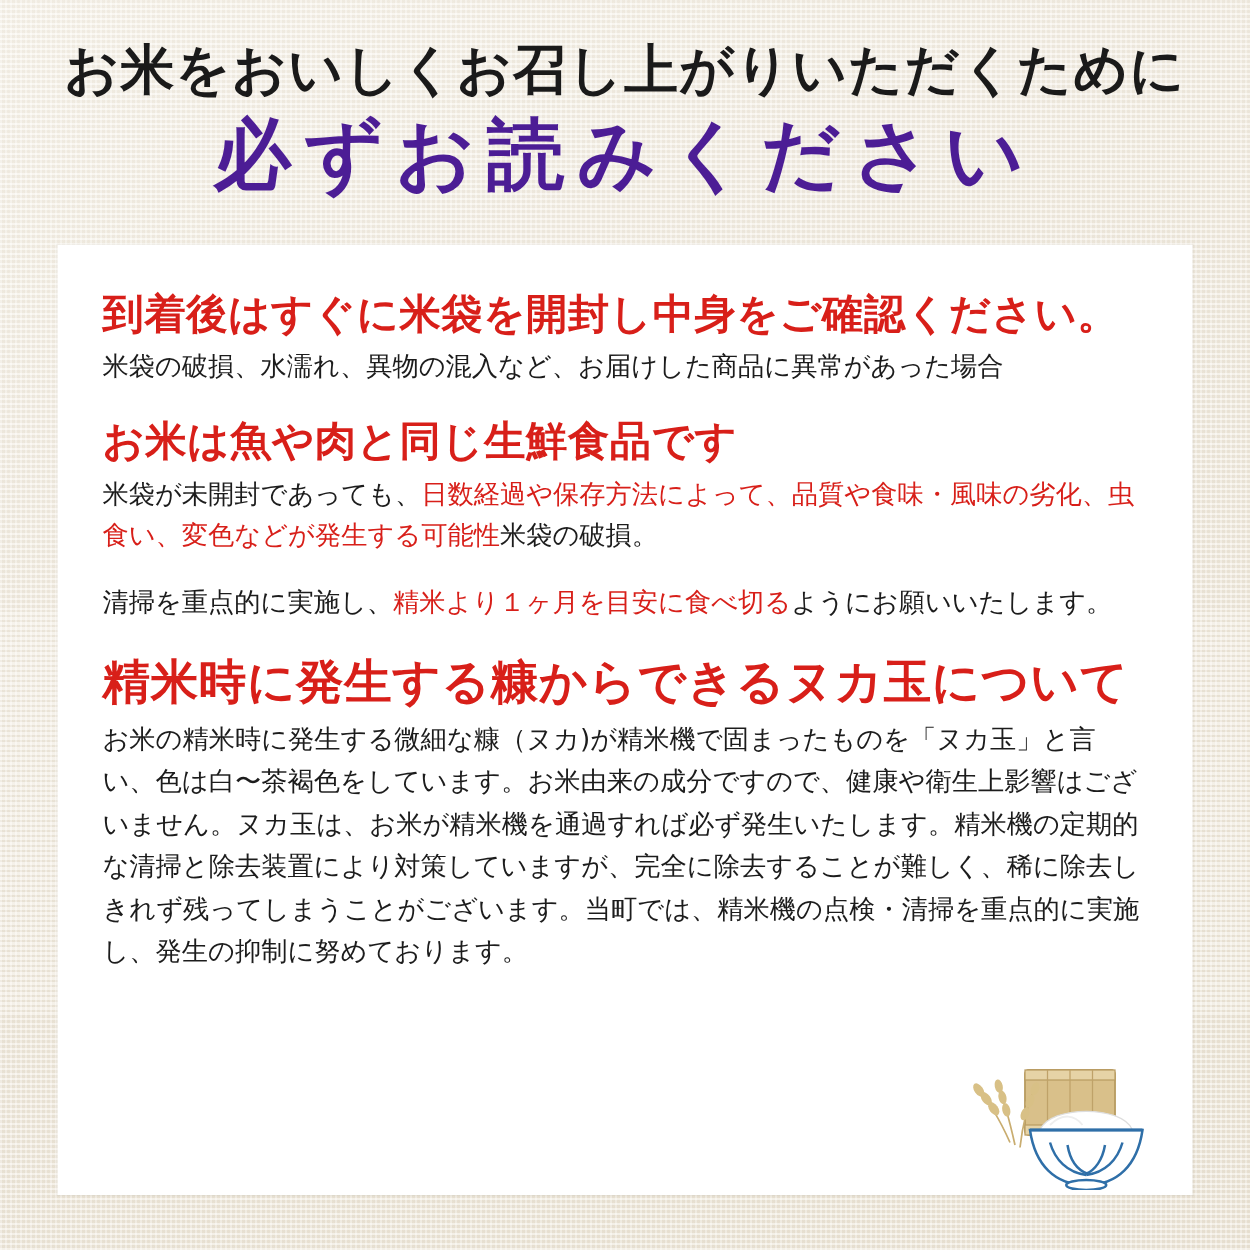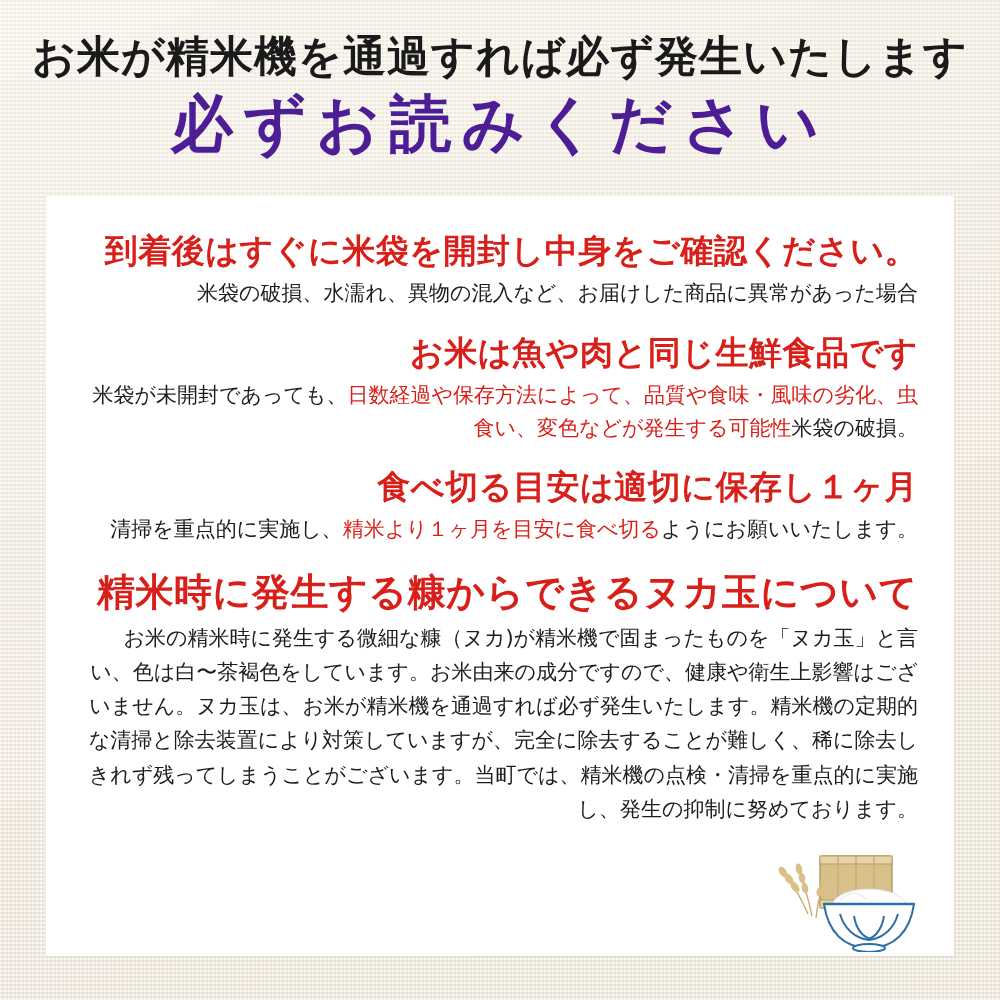--- a/index.html
+++ b/index.html
@@ -53,21 +53,20 @@
     position: absolute;
     left: 46px;
     top: 196px;
     width: 908px;
     height: 760px;
     background: #ffffff;
     box-shadow: 0 0 0 1px rgba(0,0,0,0.03);
   }
   .card-inner {
     padding: 34px 36px 20px 36px;
-    text-align: right;
   }
   .section {
     margin-bottom: 22px;
   }
   .section:last-child { margin-bottom: 0; }
   .sec-head {
     color: #d81f19;
     font-weight: 700;
     font-size: 33px;
     line-height: 1.25;
@@ -108,21 +107,21 @@
   }
 </style>
 </head>
 <body>
 
 <div class="paper-bg"></div>
 
 <div class="page">
 
   <div class="header">
-    <div class="header-line1">お米が精米機を通過すれば必ず発生いたします</div>
+    <div class="header-line1">お米をおいしくお召し上がりいただくために</div>
     <div class="header-line2">必ずお読みください</div>
   </div>
 
   <div class="card">
     <div class="card-inner">
 
       <div class="section">
         <div class="sec-head">到着後はすぐに米袋を開封し中身をご確認ください。</div>
         <div class="sec-body">
           <span>米袋の破損、水濡れ、異物の混入など、お届けした商品に異常があった場合</span><br>
@@ -130,21 +129,20 @@
       </div>
 
       <div class="section">
         <div class="sec-head">お米は魚や肉と同じ生鮮食品です</div>
         <div class="sec-body">
           <span>米袋が未開封であっても、</span><span class="hl">日数経過や保存方法によって、品質や食味・風味の劣化、虫食い、変色などが発生する可能性</span><span>米袋の破損。</span>
         </div>
       </div>
 
       <div class="section">
-        <div class="sec-head">食べ切る目安は適切に保存し１ヶ月</div>
         <div class="sec-body">
           <span>清掃を重点的に実施し、</span><span class="hl">精米より１ヶ月を目安に食べ切る</span><span>ようにお願いいたします。</span>
         </div>
       </div>
 
       <div class="section block4">
         <div class="sec-head small">精米時に発生する糠からできるヌカ玉について</div>
         <div class="sec-body tight">お米の精米時に発生する微細な糠（ヌカ)が精米機で固まったものを「ヌカ玉」と言い、色は白〜茶褐色をしています。お米由来の成分ですので、健康や衛生上影響はございません。ヌカ玉は、お米が精米機を通過すれば必ず発生いたします。精米機の定期的な清掃と除去装置により対策していますが、完全に除去することが難しく、稀に除去しきれず残ってしまうことがございます。当町では、精米機の点検・清掃を重点的に実施し、発生の抑制に努めております。</div>
       </div>
 

